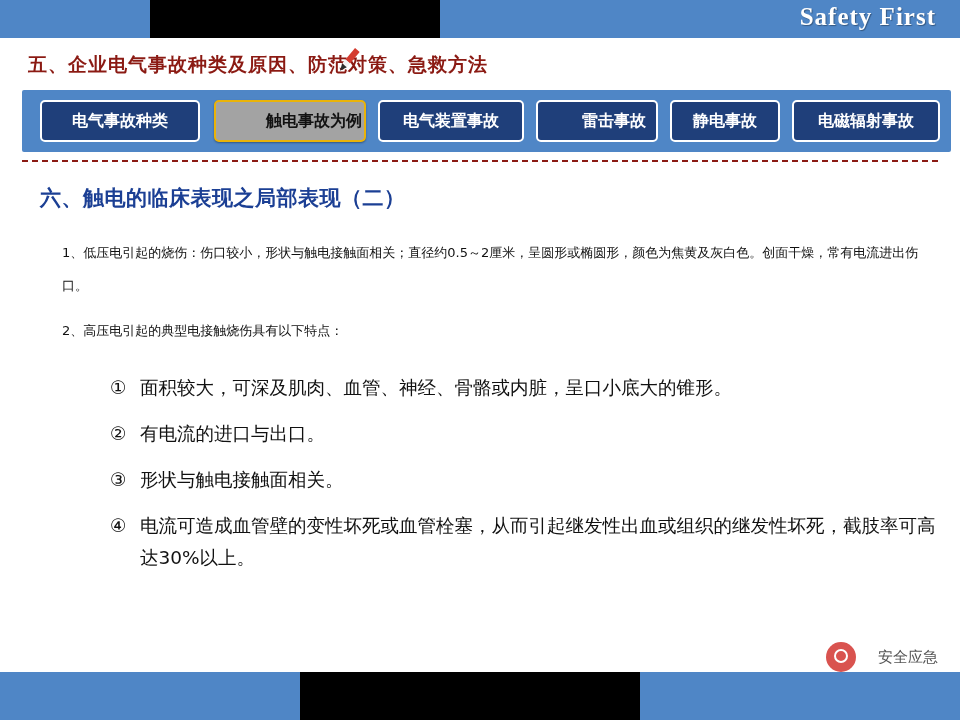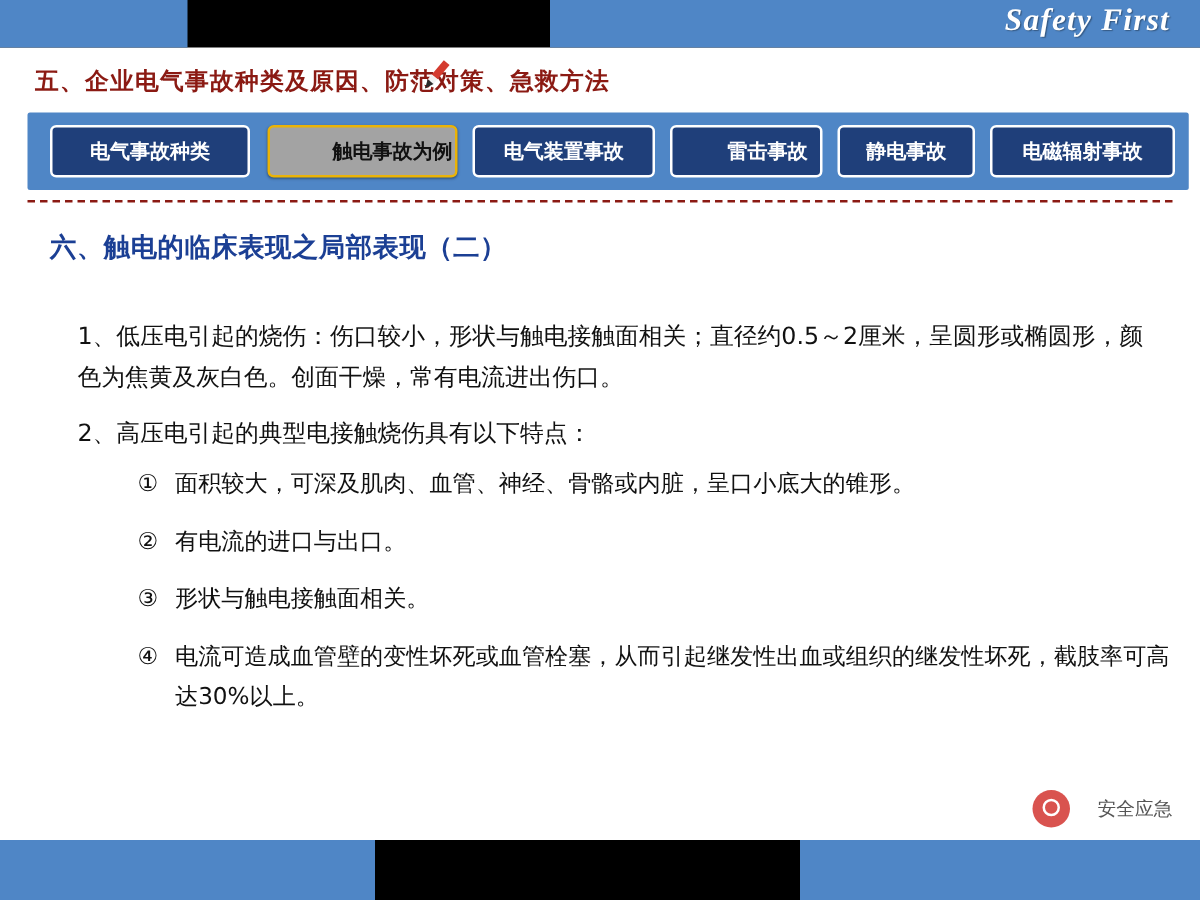--- a/index.html
+++ b/index.html
@@ -33,21 +33,20 @@
     left: 440px; top: 0;
     width: 520px; height: 38px;
     background: #4f86c6;
   }
   .top-banner .safety-title {
     position: absolute;
     right: 24px; top: 3px;
     color: #ffffff;
     font-size: 25px;
     font-weight: bold;
-    font-style: italic;
     letter-spacing: 1px;
     font-family: "Liberation Serif", serif;
     text-shadow: 1px 1px 1px rgba(0,0,0,.35);
   }
 
   
   .sec5 {
     position: absolute;
     left: 28px; top: 52px;
     font-size: 19px;
@@ -113,24 +112,23 @@
     left: 40px; top: 184px;
     font-size: 21px;
     font-weight: bold;
     color: #1b3f94;
     letter-spacing: .5px;
     font-family: Liberation Sans, sans-serif;
   }
   .para {
     position: absolute;
     color: #111111;
-    font-size: 19px;
+    font-size: 13px;
     line-height: 33px;
     font-family: "DejaVu Sans", sans-serif;
-    margin-top: 17px;
   }
   .p1 { left: 62px; top: 236px; width: 860px; }
   .p2 { left: 62px; top: 314px; width: 860px; }
 
   .items {
     position: absolute;
     left: 110px; top: 372px;
     width: 830px;
   }
   .item {
@@ -173,21 +171,21 @@
     color: #ffffff;
     font-size: 18px;
     font-weight: bold;
     letter-spacing: 4px;
     font-family: "DejaVu Sans", sans-serif;
   }
 
   
   .watermark {
     position: absolute;
-    right: 22px; bottom: 58px;
+    right: 22px; bottom: 48px;
     display: flex;
     align-items: center;
     gap: 22px;
   }
   .wm-circle {
     width: 30px; height: 30px;
     border-radius: 50%;
     background: #d9534f;
     position: relative;
   }

